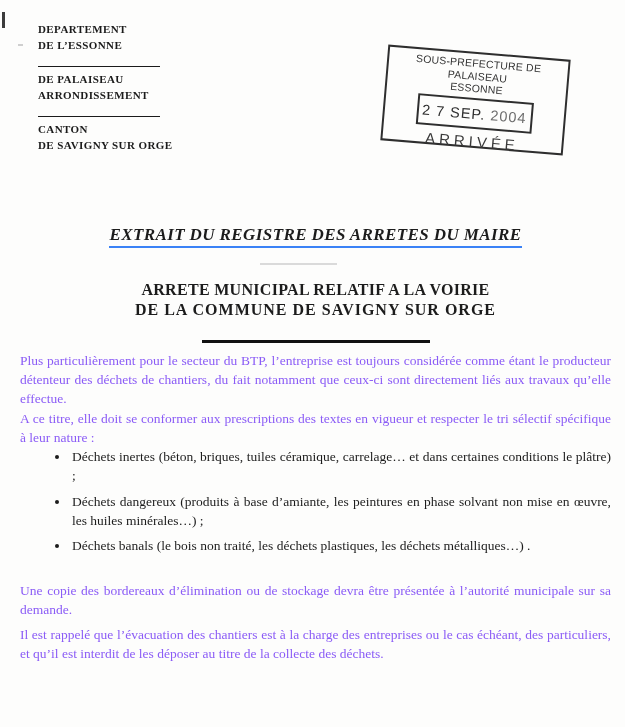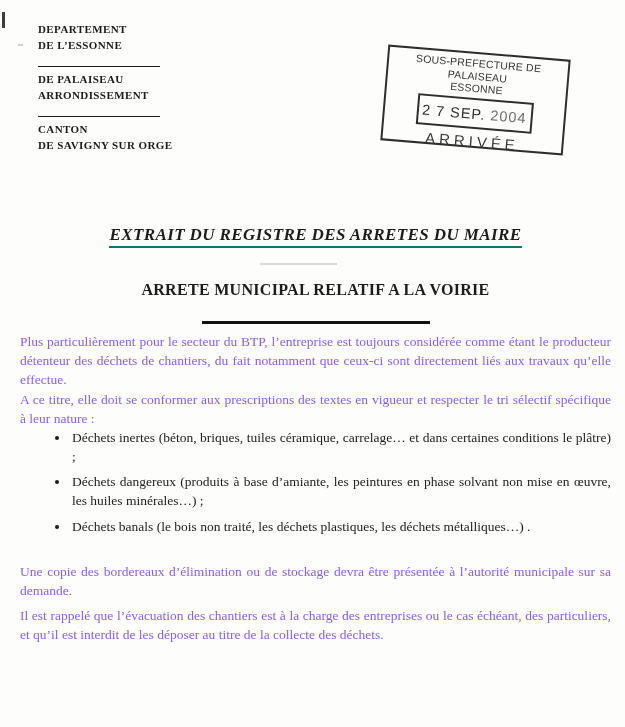--- a/index.html
+++ b/index.html
@@ -47,21 +47,21 @@
   .stamp-datebox .year { color: #6e6e6e; }
   .stamp-status { margin-top: 4px; font-size: 15px; letter-spacing: 4px; color: #3a3a3a; }
 
   
   .content { padding: 0 14px 0 20px; }
   .doc-title {
     margin-top: 224px; text-align: center;
     font-size: 17px; line-height: 21px; font-weight: bold; font-style: italic;
     letter-spacing: 0.4px;
   }
-  .doc-title .u { display: inline-block; border-bottom: 2px solid #0f766e; padding-bottom: 1px; }
+  .doc-title .u { display: inline-block; border-bottom: 2px solid #3b82f6; padding-bottom: 1px; }
   .doc-subtitle {
     margin-top: 32px; text-align: center;
     font-size: 16px; line-height: 19.5px; font-weight: bold; letter-spacing: 0.3px;
   }
   .doc-subtitle .line2 { letter-spacing: 1px; }
   .thick-rule { width: 228px; height: 3px; background: #111; margin: 21px auto 0 auto; }
 
   .article-heading {
     margin-top: 18px; font-size: 13.5px; line-height: 19px;
     font-weight: bold; font-style: italic;
@@ -118,20 +118,21 @@
   </div>
 
   <div class="content">
 
     <div class="doc-title">
       <span class="u">EXTRAIT DU REGISTRE DES ARRETES DU MAIRE</span>
     </div>
 
     <div class="doc-subtitle">
       <div>ARRETE MUNICIPAL RELATIF A LA VOIRIE</div>
+      <div class="line2">DE LA COMMUNE DE SAVIGNY SUR ORGE</div>
     </div>
 
     <div class="thick-rule"></div>
 
 
     <p class="para p1">Plus particulièrement pour le secteur du BTP, l’entreprise est toujours considérée comme étant le producteur détenteur des déchets de chantiers, du fait notamment que ceux-ci sont directement liés aux travaux qu’elle effectue.</p>
 
     <p class="para p2">A ce titre, elle doit se conformer aux prescriptions des textes en vigueur et respecter le tri sélectif spécifique à leur nature :</p>
 
     <ul class="bullets">

